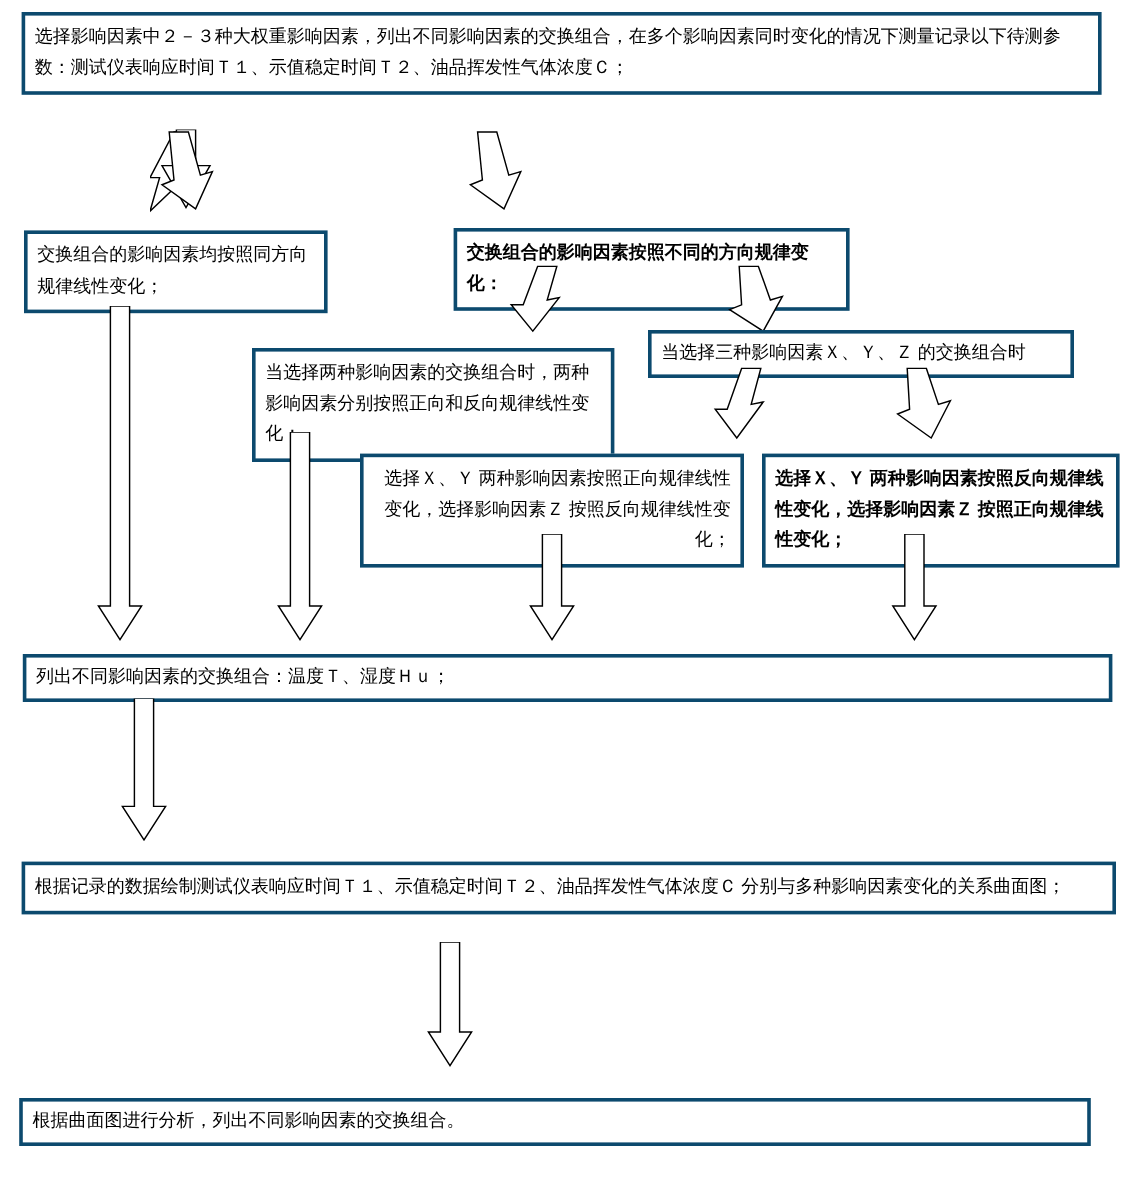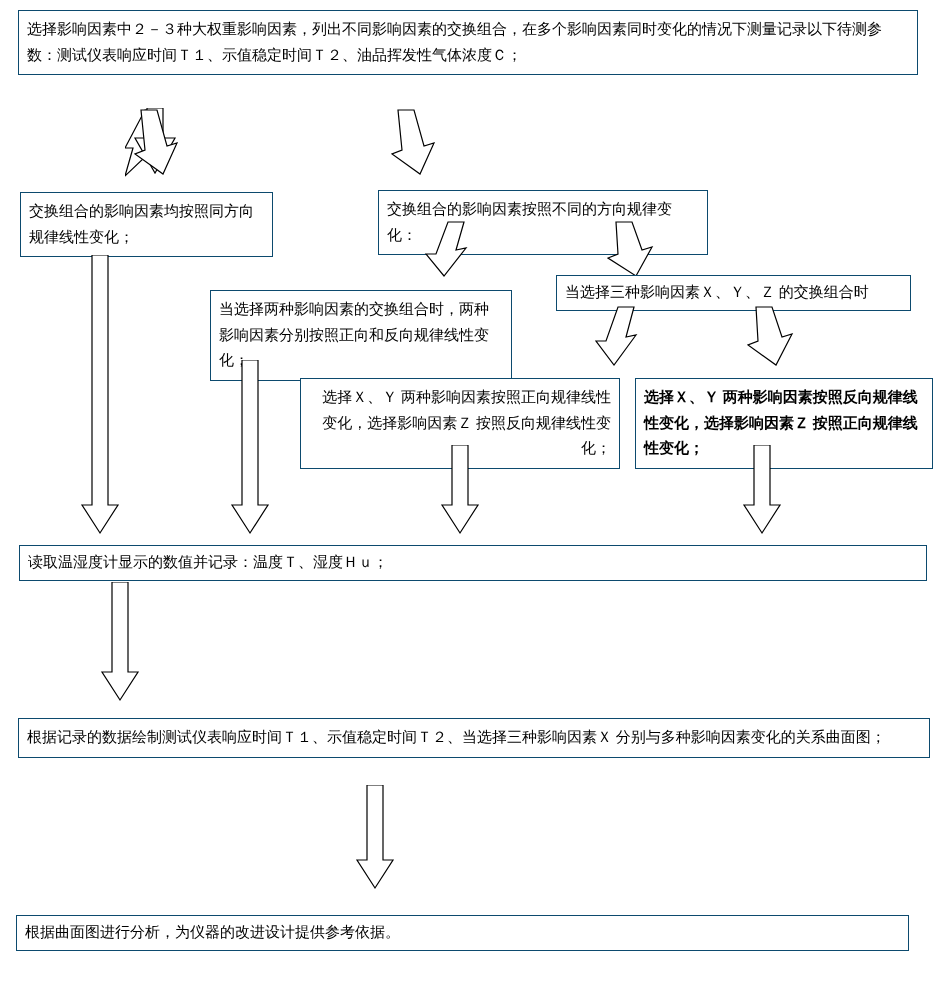--- a/index.html
+++ b/index.html
@@ -7,21 +7,21 @@
       width: 941px;
       height: 1000px;
       background: #fff;
       font-family: "SimSun", "宋体", serif;
       font-size: 15px;
       line-height: 1.7;
       position: relative;
     }
     .box {
       position: absolute;
-      border: 1px solid #0c4a6e;
+      border: 3px solid #0c4a6e;
       padding: 6px 8px;
       background: #fff;
     }
     .arrow {
       position: absolute;
     }
     svg { display: block; }
   </style>
 </head>
 <body>
@@ -44,40 +44,40 @@
 <div class="arrow" style="left:382px; top:108px;">
   <svg width="60" height="70" viewBox="0 0 60 70">
     <path d="M16 2 L32 2 L42 38 L52 35 L38 66 L10 46 L20 42 Z" fill="#fff" stroke="#000" stroke-width="1.2"></path>
   </svg>
 </div>
 
 <div class="box" style="left:20px; top:192px; width:253px;">
   <span>交换组合的影响因素均按照同方向规律线性变化；</span>
 </div>
 
-<div class="box" style="left:378px; top:190px; width:330px;">
+<div class="box" style="left:378px; top:190px; width:330px;font-weight:bold;">
   <span>交换组合的影响因素按照不同的方向规律变化：</span>
 </div>
 
 <div class="arrow" style="left:420px; top:220px;">
   <svg width="60" height="60" viewBox="0 0 60 60">
     <path d="M28 2 L44 2 L36 30 L46 28 L24 56 L6 34 L16 34 Z" fill="#fff" stroke="#000" stroke-width="1.2"></path>
   </svg>
 </div>
 <div class="arrow" style="left:600px; top:220px;">
   <svg width="60" height="60" viewBox="0 0 60 60">
     <path d="M16 2 L32 2 L42 30 L52 27 L36 56 L8 38 L18 34 Z" fill="#fff" stroke="#000" stroke-width="1.2"></path>
   </svg>
 </div>
 
 <div class="box" style="left:210px; top:290px; width:302px;">
   <span>当选择两种影响因素的交换组合时，两种影响因素分别按照正向和反向规律线性变化；</span>
 </div>
 
-<div class="box" style="left:540px; top:275px; width:355px; padding-top:4px; padding-bottom:4px;margin-left:16px;">
+<div class="box" style="left:540px; top:275px; width:355px; padding-top:4px; padding-bottom:4px;">
   <span>当选择三种影响因素Ｘ、Ｙ、Ｚ 的交换组合时</span>
 </div>
 
 <div class="arrow" style="left:590px; top:305px;">
   <svg width="60" height="65" viewBox="0 0 60 65">
     <path d="M28 2 L44 2 L36 32 L46 30 L24 60 L6 36 L16 36 Z" fill="#fff" stroke="#000" stroke-width="1.2"></path>
   </svg>
 </div>
 <div class="arrow" style="left:740px; top:305px;">
   <svg width="60" height="65" viewBox="0 0 60 65">
@@ -108,34 +108,34 @@
     <path d="M12 0 L28 0 L28 60 L38 60 L20 88 L2 60 L12 60 Z" fill="#fff" stroke="#000" stroke-width="1.2"></path>
   </svg>
 </div>
 <div class="arrow" style="left:742px; top:445px;">
   <svg width="40" height="90" viewBox="0 0 40 90">
     <path d="M12 0 L28 0 L28 60 L38 60 L20 88 L2 60 L12 60 Z" fill="#fff" stroke="#000" stroke-width="1.2"></path>
   </svg>
 </div>
 
 <div class="box" style="left:19px; top:545px; width:908px; padding-top:4px; padding-bottom:4px;">
-  <span>读取温湿度计显示的数值并记录：温度Ｔ、湿度Ｈｕ；</span>
+  <span>列出不同影响因素的交换组合：温度Ｔ、湿度Ｈｕ；</span>
 </div>
 
 <div class="arrow" style="left:100px; top:582px;">
   <svg width="40" height="120" viewBox="0 0 40 120">
     <path d="M12 0 L28 0 L28 90 L38 90 L20 118 L2 90 L12 90 Z" fill="#fff" stroke="#000" stroke-width="1.2"></path>
   </svg>
 </div>
 
 <div class="box" style="left:18px; top:718px; width:912px;">
-  <span>根据记录的数据绘制测试仪表响应时间Ｔ１、示值稳定时间Ｔ２、当选择三种影响因素Ｘ 分别与多种影响因素变化的关系曲面图；</span>
+  <span>根据记录的数据绘制测试仪表响应时间Ｔ１、示值稳定时间Ｔ２、油品挥发性气体浓度Ｃ 分别与多种影响因素变化的关系曲面图；</span>
 </div>
 
 <div class="arrow" style="left:355px; top:785px;">
   <svg width="40" height="105" viewBox="0 0 40 105">
     <path d="M12 0 L28 0 L28 75 L38 75 L20 103 L2 75 L12 75 Z" fill="#fff" stroke="#000" stroke-width="1.2"></path>
   </svg>
 </div>
 
 <div class="box" style="left:16px; top:915px; width:893px; padding-top:4px; padding-bottom:4px;">
-  <span>根据曲面图进行分析，为仪器的改进设计提供参考依据。</span>
+  <span>根据曲面图进行分析，列出不同影响因素的交换组合。</span>
 </div>
 
 </body></html>

